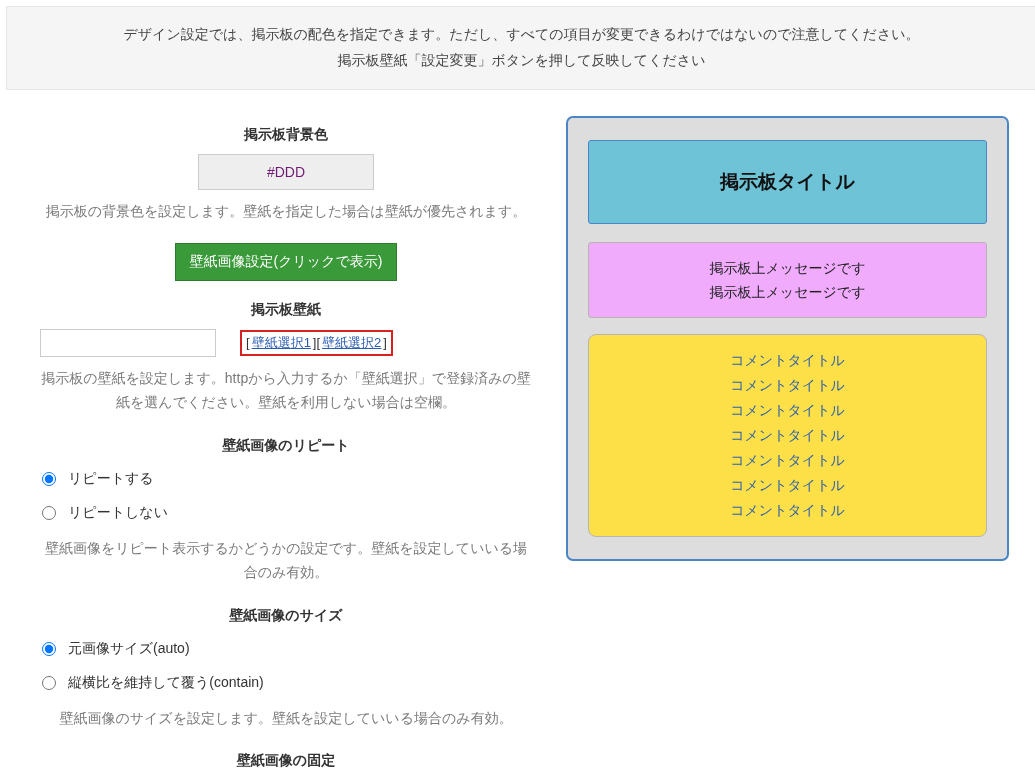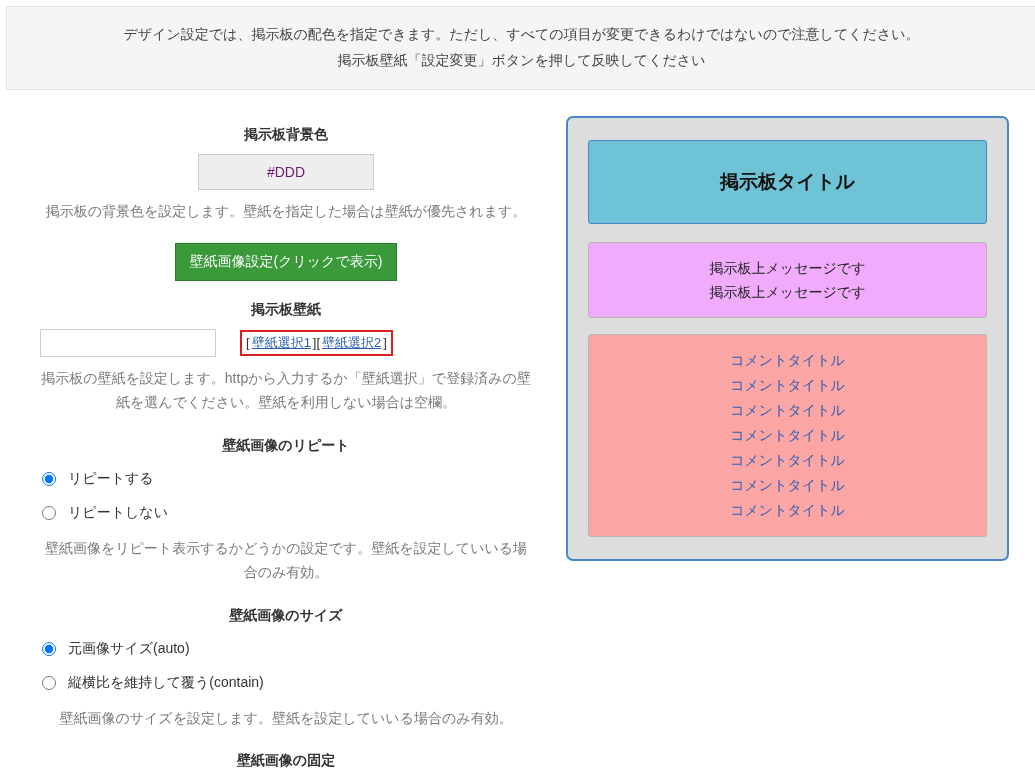--- a/index.html
+++ b/index.html
@@ -128,23 +128,23 @@
       background: #f0abfc;
       border: 1px solid #b5b5b5;
       border-radius: 3px;
       margin-top: 18px;
       padding: 12px 18px;
       line-height: 1.6;
       color: #222;
       font-size: 14px;
     }
     .preview-comments {
-      background: #fca5a5;
+      background: #fde047;
       border: 1px solid #b5b5b5;
-      border-radius: 3px;
+      border-radius: 8px;
       margin-top: 16px;
       padding: 12px 18px;
       line-height: 1.5;
     }
     .preview-comments div {
       color: #2a5db0;
       font-size: 14px;
       padding: 1px 0;
     }
   </style>

